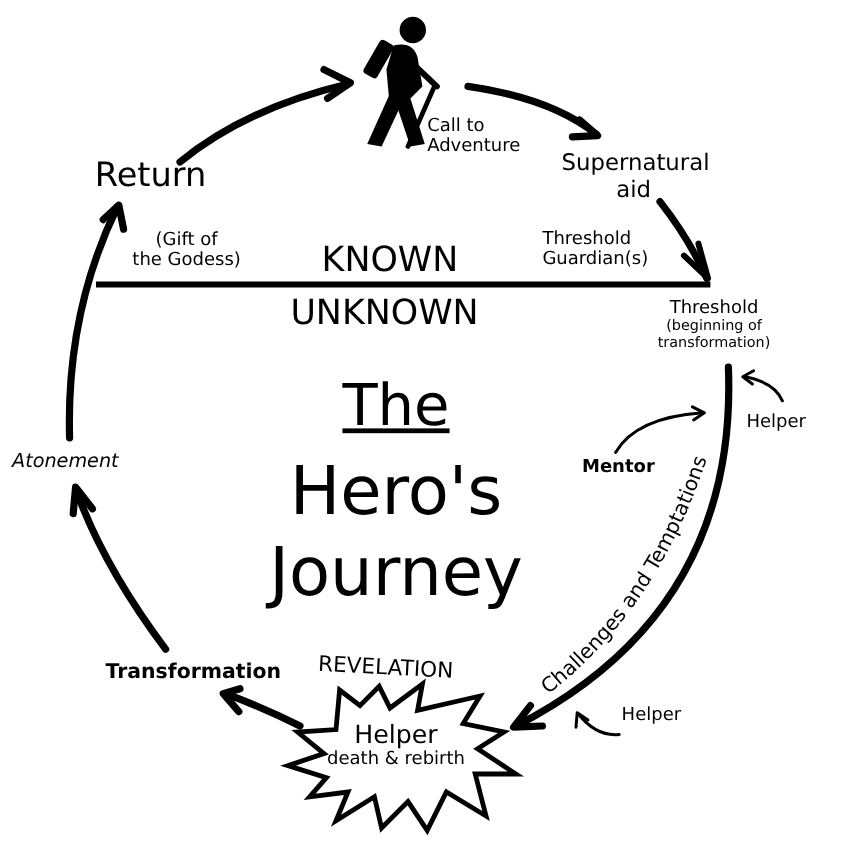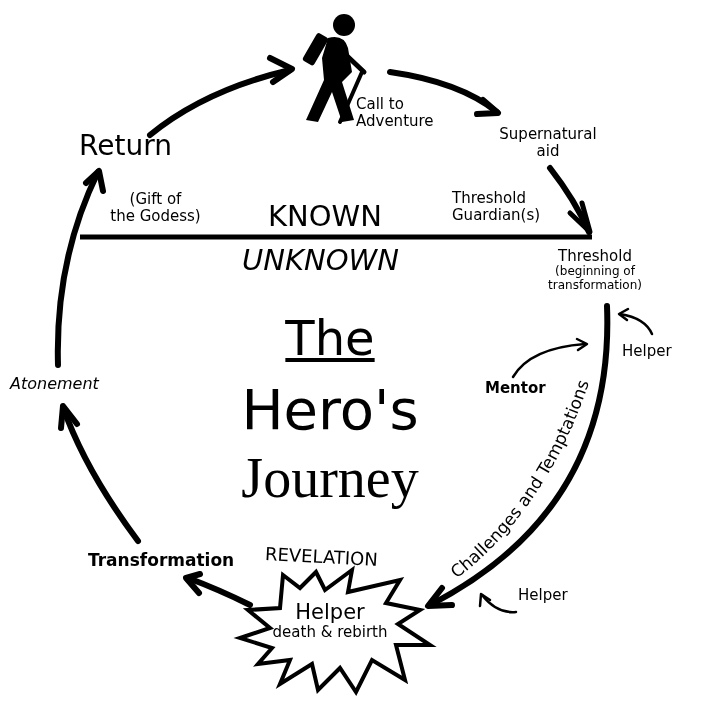--- a/index.html
+++ b/index.html
@@ -81,31 +81,31 @@
       <line x1="362" y1="72" x2="340" y2="122" stroke-width="4" stroke-linecap="round"></line>
     </g>
 
     <text font-family="DejaVu Sans, sans-serif" font-size="17" fill="#000">
       <textPath href="#challengesPath" startOffset="2" id="challengesText">Challenges and Temptations</textPath>
     </text>
   </svg>
 
   <div class="lbl c" style="left:250px;top:311px;width:160px;font-size:48px;text-decoration:underline;">The</div>
   <div class="lbl c" style="left:215px;top:378px;width:230px;font-size:56px;">Hero's</div>
-  <div class="lbl c" style="left:200px;top:446px;width:260px;font-size:56px;font-family:Liberation Serif, serif;">Journey</div>
+  <div class="lbl c" style="left:200px;top:446px;width:260px;font-size:56px;">Journey</div>
 
   <div class="lbl" style="left:268px;top:200px;font-size:29px;">KNOWN</div>
-  <div class="lbl" style="left:242px;top:244px;font-size:29px;font-style:italic;">UNKNOWN</div>
+  <div class="lbl" style="left:242px;top:244px;font-size:29px;">UNKNOWN</div>
 
   <div class="lbl r" style="left:356px;top:96px;width:100px;font-size:15px;">
     <div>Call to</div>
     <div>Adventure</div>
   </div>
 
-  <div class="lbl c" style="left:488px;top:126px;width:120px;font-size:15px;">
+  <div class="lbl c" style="left:468px;top:126px;width:120px;font-size:19px;">
     <div>Supernatural</div>
     <div>aid</div>
   </div>
 
   <div class="lbl r" style="left:452px;top:190px;width:112px;font-size:15px;">
     <div>Threshold</div>
     <div>Guardian(s)</div>
   </div>
 
   <div class="lbl c" style="left:535px;top:248px;width:120px;">

